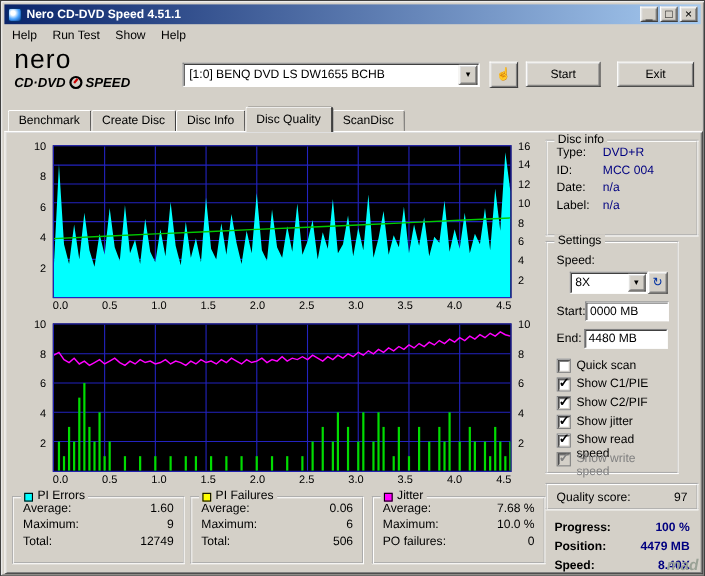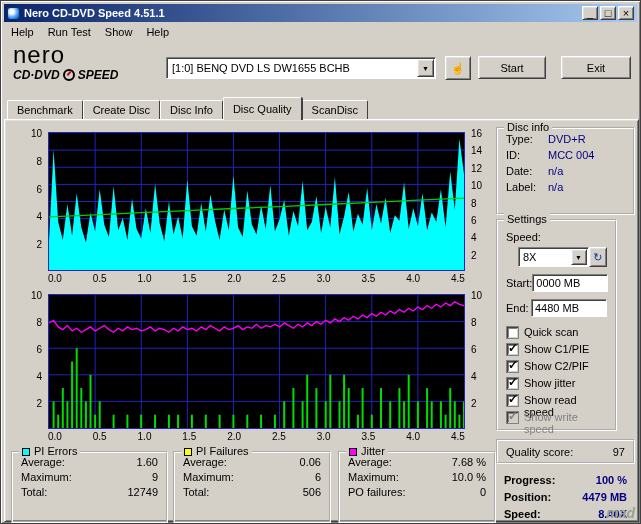--- a/index.html
+++ b/index.html
@@ -76,21 +76,21 @@
   #axis-bot-right { left:463px; top:174px; height:135px; }
   .yaxis span { position:absolute; }
   #axis-top-left span, #axis-bot-left span { right:3px; }
   #axis-top-right span, #axis-bot-right span { left:3px; }
   .xaxis { position:absolute; left:43px; width:417px; height:12px; display:flex;
     justify-content:space-between; font-size:10px; }
   #axis-top-x { top:153px; }
   #axis-bot-x { top:311px; }
 
   
-  .statbox { top:331px; height:72px; }
+  .statbox { top:331px; height:62px; }
   #statbox-0 { left:6px;   width:157px; }
   #statbox-1 { left:168px; width:158px; }
   #statbox-2 { left:333px; width:158px; }
   .swatch { width:8px; height:8px; border:1px solid #000; display:inline-block; }
   .stat-row { display:flex; justify-content:space-between; padding:0 8px; margin-top:3px; }
   .statbox .stat-row:first-of-type { margin-top:9px; }
 
   
   #discinfo { left:491px; top:7px; width:139px; height:88px; }
   .info-row { display:flex; padding:0 8px; margin-top:4px; }

